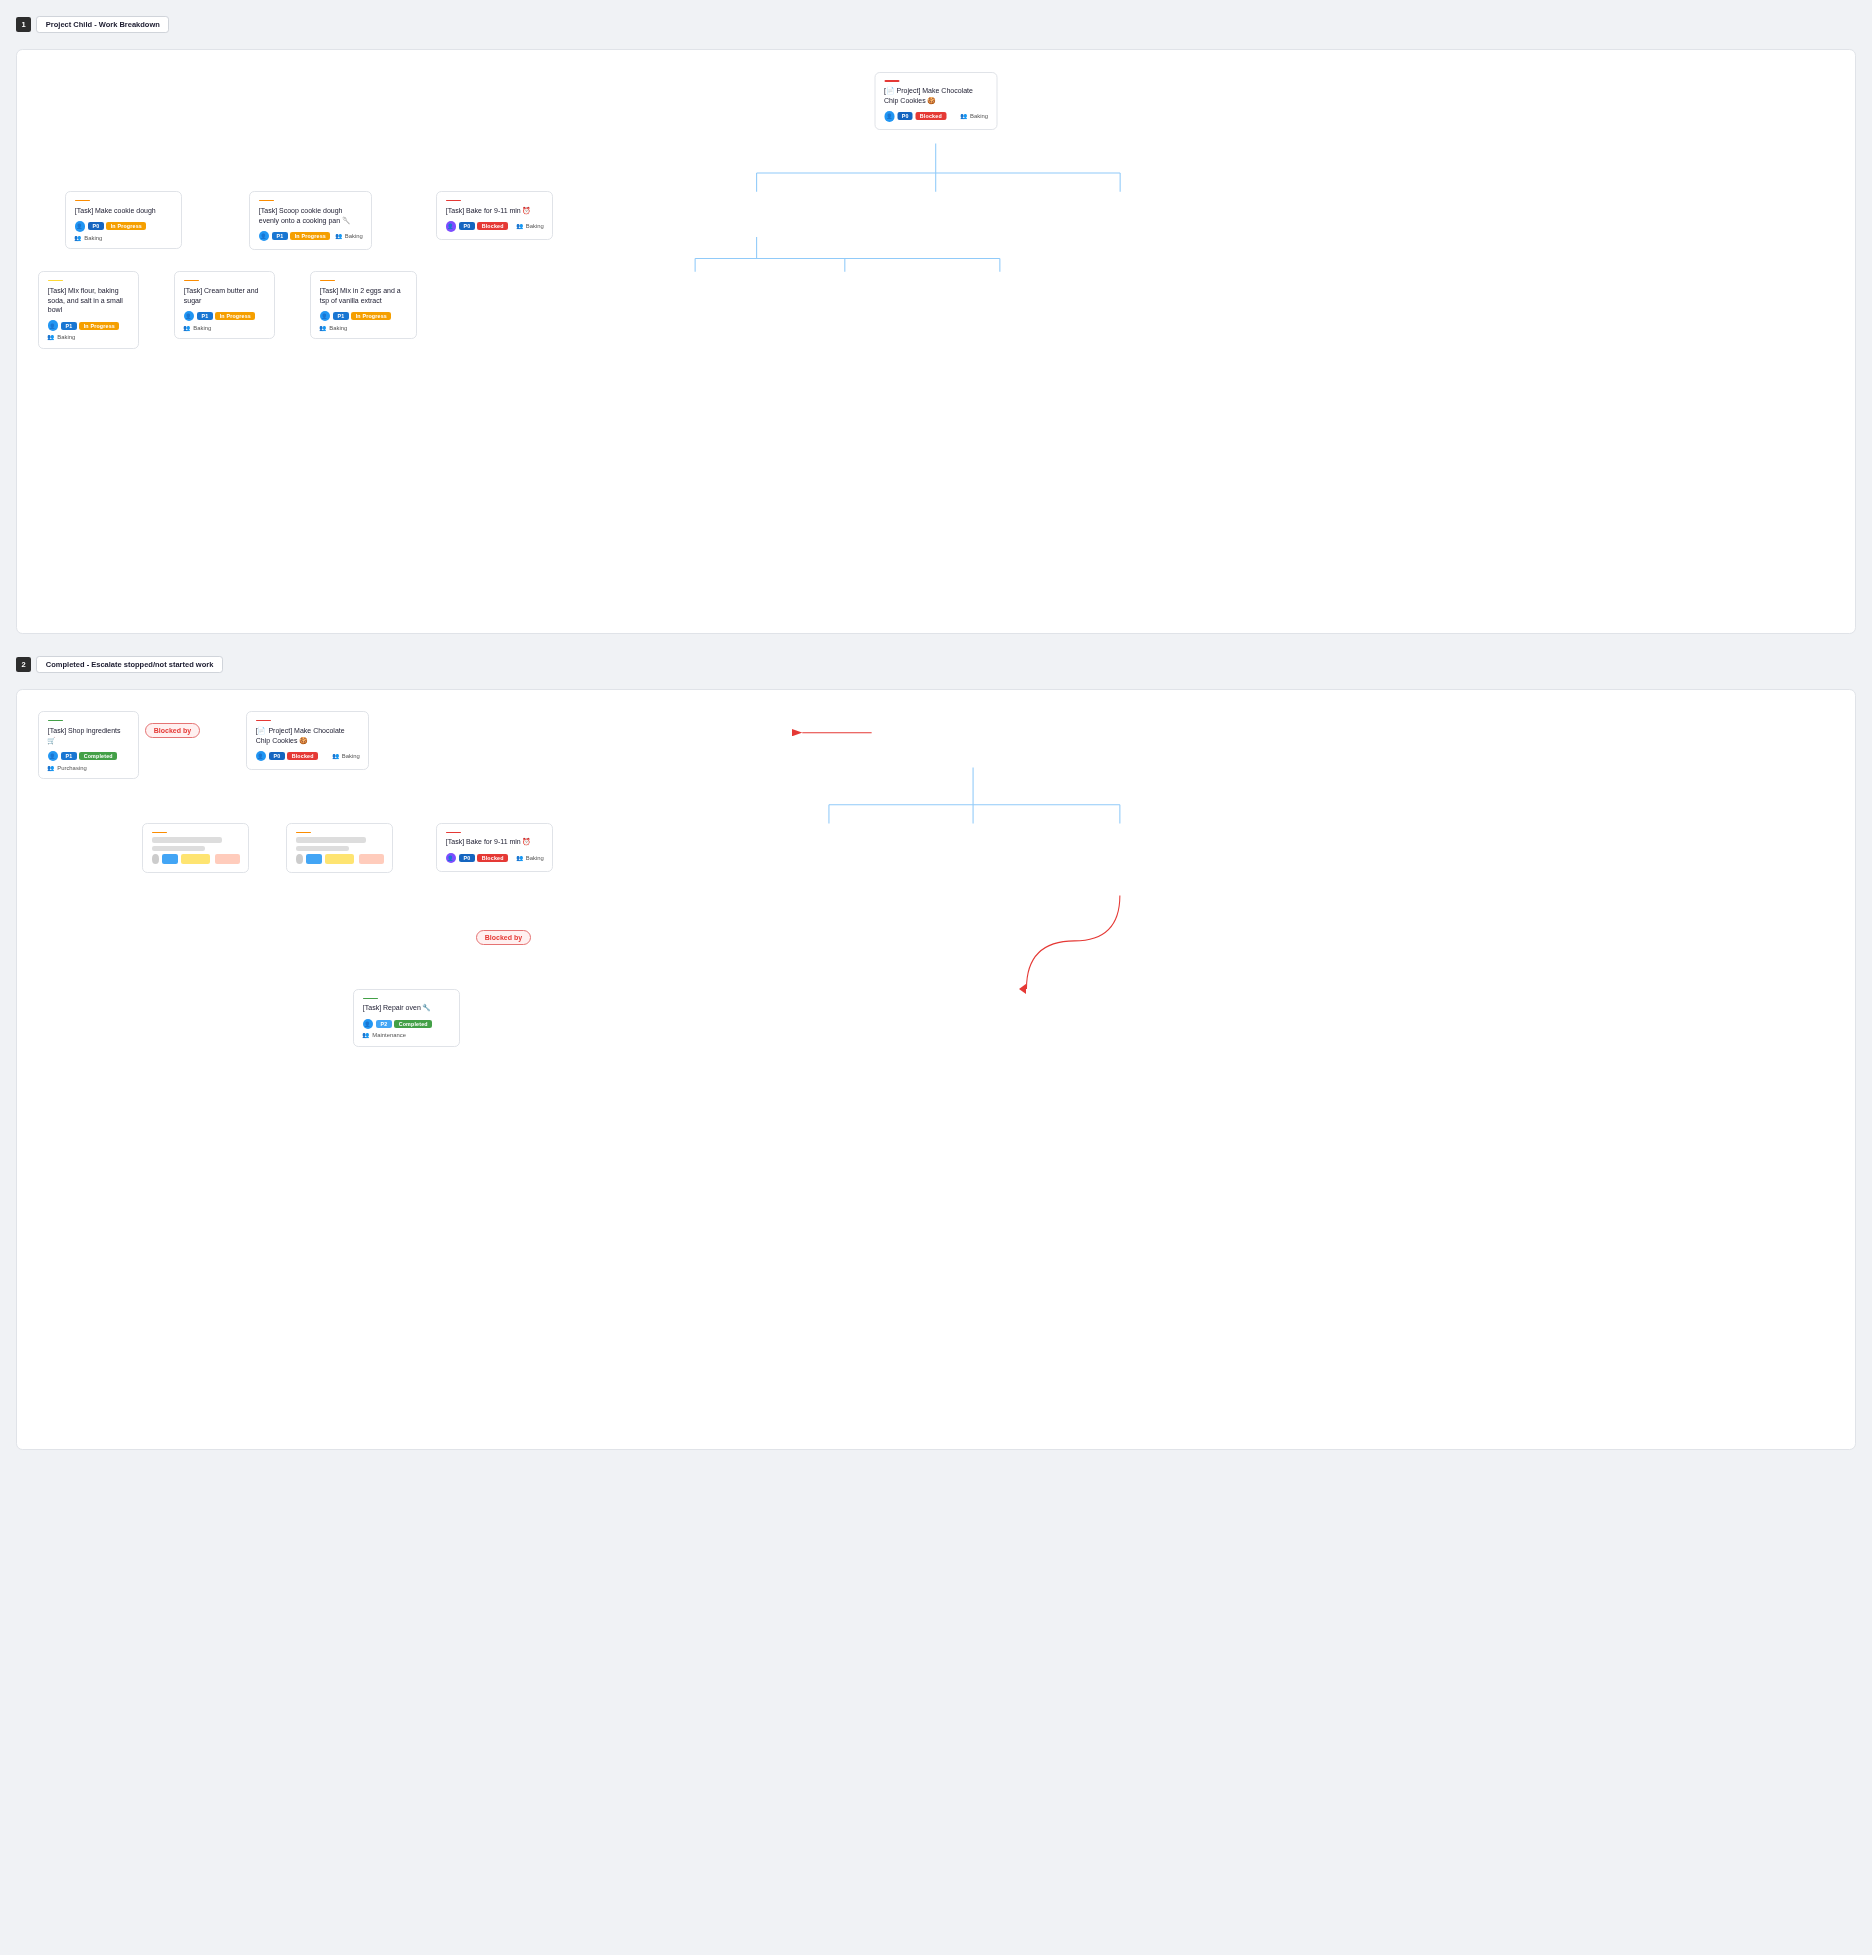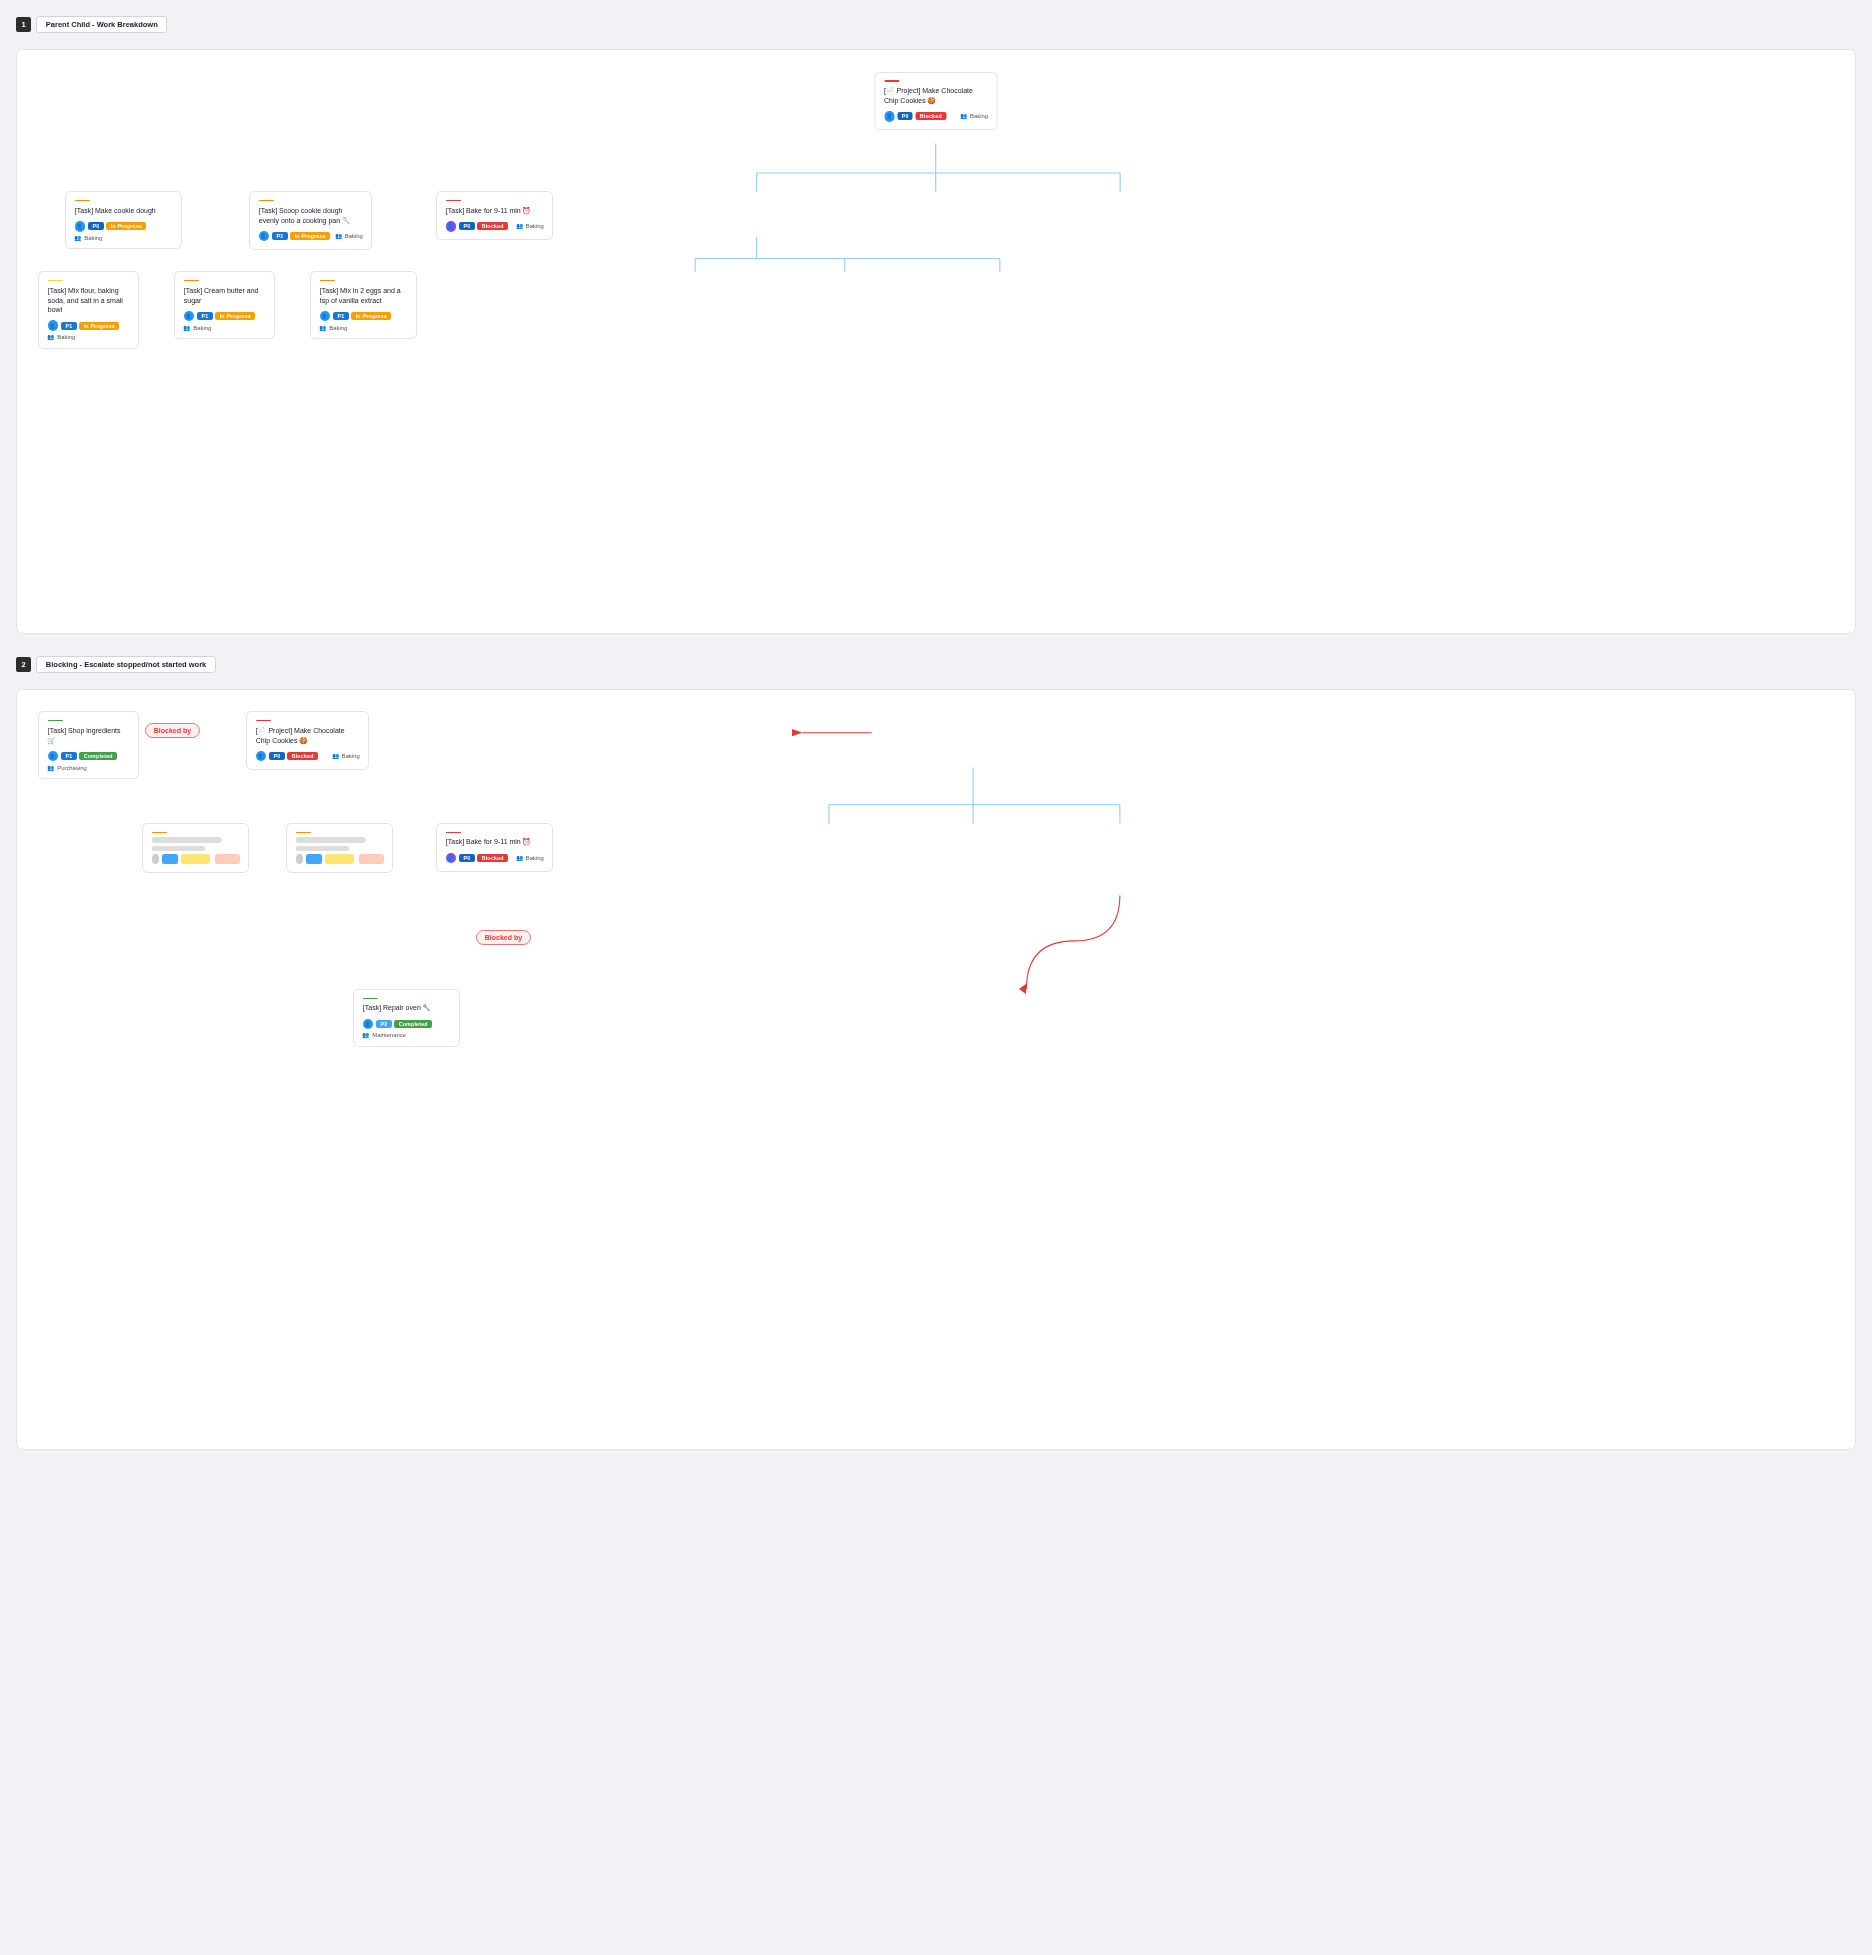--- a/index.html
+++ b/index.html
@@ -193,21 +193,21 @@
       border-radius: 2.1px;
       background: #ffccbc;
     }
   </style>
 </head>
 <body>
 
 <div class="section">
   <div class="section-header">
     <div class="section-num">1</div>
-    <div class="section-title">Parent Child - Work Breakdown</div>
+    <div class="section-title">Project Child - Work Breakdown</div>
   </div>
 
   <div class="diagram-container">
 
     <div style="position:relative; width:100%;">
       <svg width="100%" height="278" viewBox="0 0 1020 520" preserveAspectRatio="xMidYMid meet">
 
         <line x1="510" y1="145" x2="510" y2="200" stroke="#90caf9" stroke-width="2"></line>
 
         <line x1="175" y1="200" x2="855" y2="200" stroke="#90caf9" stroke-width="2"></line>
@@ -359,21 +359,21 @@
       </div>
     </div>
 
     <div style="height: 272px;"></div>
   </div>
 </div>
 
 <div class="section">
   <div class="section-header">
     <div class="section-num">2</div>
-    <div class="section-title">Blocking - Escalate stopped/not started work</div>
+    <div class="section-title">Completed - Escalate stopped/not started work</div>
   </div>
 
   <div class="diagram-container">
     <div style="position:relative; width:100%;">
       <svg width="100%" height="363" viewBox="0 0 1020 680" preserveAspectRatio="xMidYMid meet">
 
         <defs>
           <marker id="arrowhead-left" markerWidth="10" markerHeight="7" refX="0" refY="3.5" orient="auto">
             <polygon points="10 0, 0 3.5, 10 7" fill="#e53935"></polygon>
           </marker>

